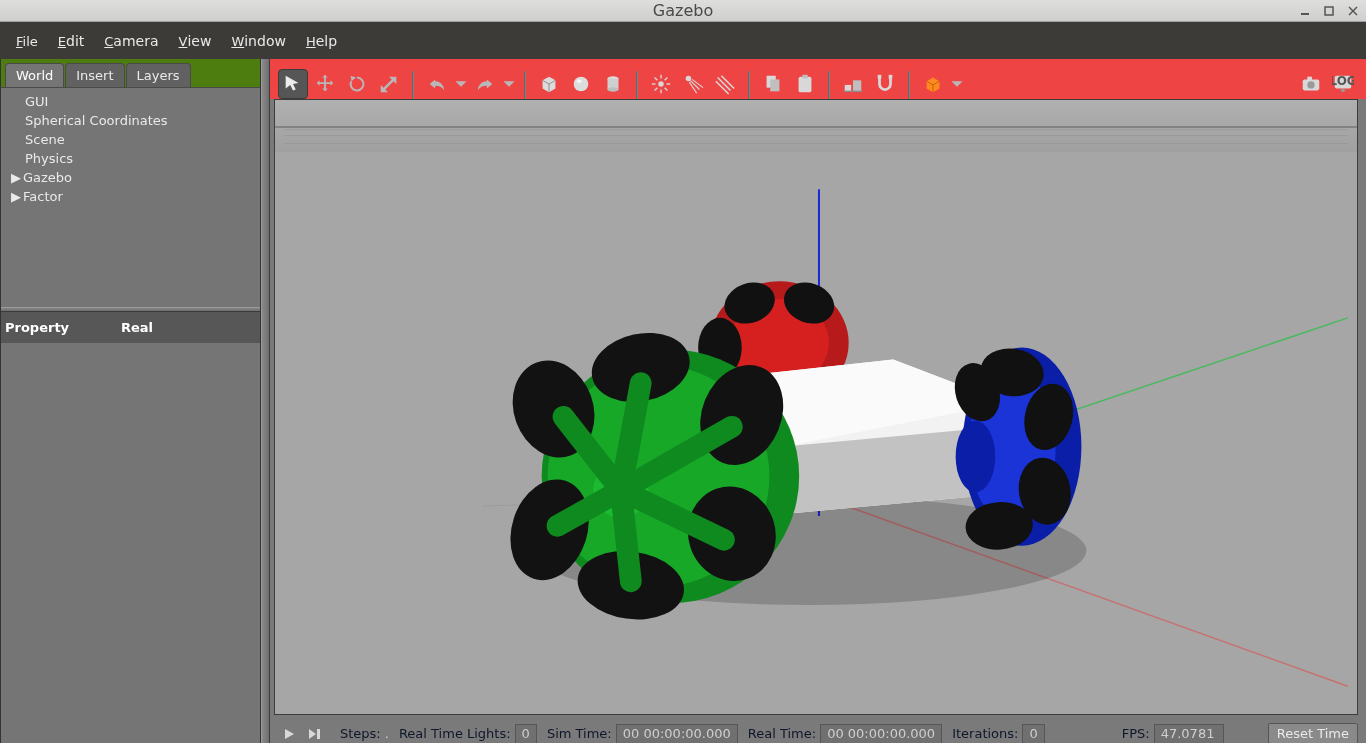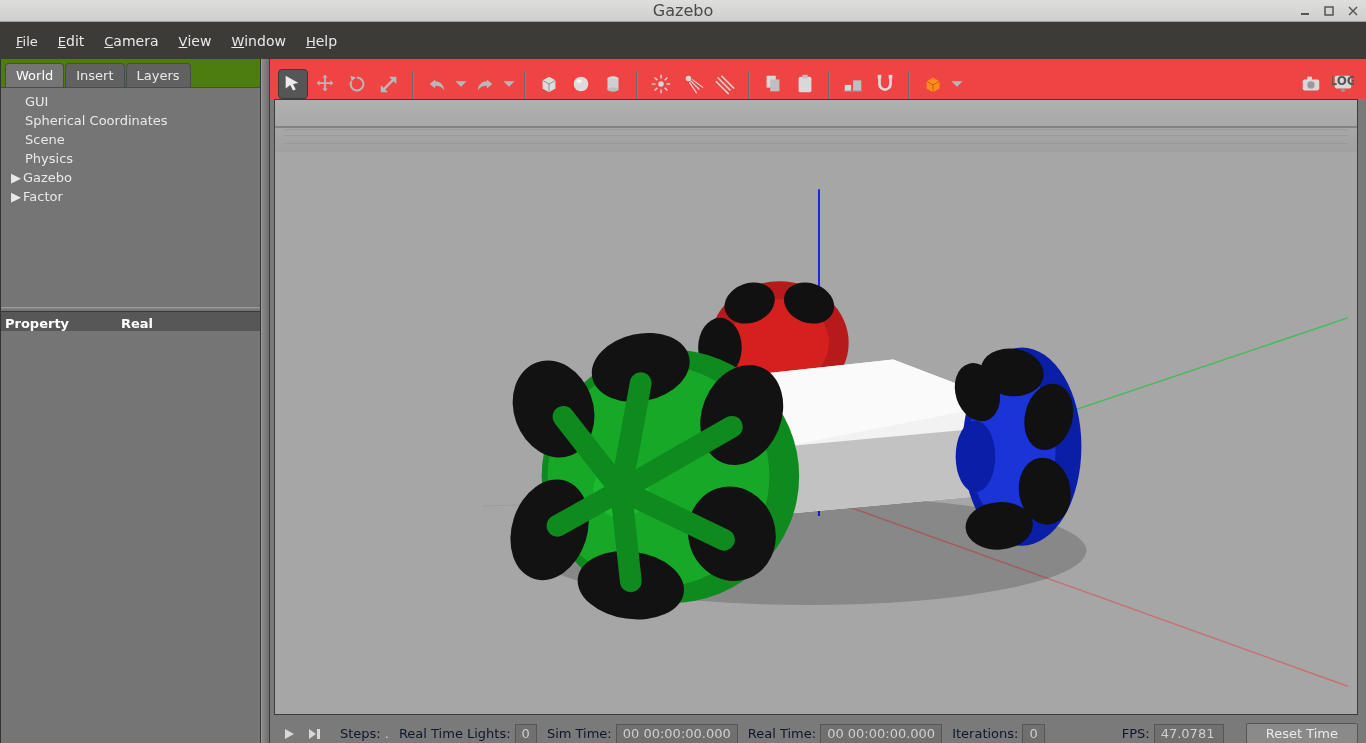--- a/index.html
+++ b/index.html
@@ -18,21 +18,21 @@
   .body { display:flex; height:calc(743px - 22px - 32px); background:#686868; }
   
   .leftpanel { width:261px; display:flex; flex-direction:column; border:1px solid #333; border-top:none; }
   .tabstrip { height:28px; display:flex; align-items:flex-end; background:#4d7c0f; padding-left:4px; padding-top:6px; }
   .tab { padding:4px 10px; font-size:13px; background:#616161; color:#e9e9e9; border:1px solid #4a4a4a; border-bottom:none; border-radius:4px 4px 0 0; margin-right:1px; }
   .tab.active { background:#757575; color:#fff; }
   .tree { flex:0 0 220px; background:#757575; border-top:1px solid #4a4a4a; padding:4px 6px; overflow:hidden; }
   .tree .trow { display:flex; align-items:center; height:19px; color:#e9e9e9; font-size:13px; padding-left:18px; }
   .tree .trow .exp { width:12px; margin-left:-14px; color:#e9e9e9; }
   .splitter-h { height:5px; background:linear-gradient(#858585,#6e6e6e); border-top:1px solid #9a9a9a; border-bottom:1px solid #3b3b3b; }
-  .propsheader { height:19px; background:#575757; display:flex; color:#fff; font-weight:bold; font-size:13px;align-items:flex-end; }
+  .propsheader { height:31px; background:#575757; display:flex; color:#fff; font-weight:bold; font-size:13px; }
   .propsheader .ph1 { width:116px; padding-left:4px; display:flex; align-items:center; }
   .propsheader .ph2 { flex:1; padding-left:4px; display:flex; align-items:center; }
   .propsbody { flex:1; background:#757575; }
   .splitter-v { width:9px; background:linear-gradient(90deg,#8a8a8a,#6e6e6e); border-left:1px solid #9a9a9a; border-right:1px solid #3b3b3b; }
   
   .mainview { flex:1; display:flex; flex-direction:column; background:#7a7a7a; }
   .toolbar { height:40px; background:#ef4444; display:flex; align-items:flex-end; padding:0 8px; gap:2px;text-decoration:underline; }
   .toolbar .tbtn { width:30px; height:30px; display:flex; align-items:center; justify-content:center; border-radius:4px; }
   .toolbar .tbtn.active { background:#565656; border:1px solid #3c3c3c; }
   .toolbar .tbtn svg { width:22px; height:22px; }
@@ -41,21 +41,21 @@
   .viewframe { flex:1; margin:0 8px 4px 4px; border:1px solid #3c3c3c; background:#a9a9a9; position:relative; overflow:hidden; }
   .viewframe .sky { position:absolute; left:0; right:0; top:0; height:52px; background:linear-gradient(#b0b0b0,#a0a0a0); }
   .viewframe .horizon { position:absolute; left:0; right:0; top:26px; height:2px; background:#6a6a6a; opacity:0.6; }
   .viewframe .ground { position:absolute; left:0; right:0; top:52px; bottom:0; background:#a6a6a6; }
   .viewframe svg.scene { position:absolute; left:0; top:0; width:100%; height:100%; }
   
   .bottombar { height:29px; background:#7a7a7a; display:flex; align-items:center; padding:0 8px; font-size:13px; color:#e9e9e9; }
   .bottombar .pbtn { width:22px; height:22px; display:flex; align-items:center; justify-content:center; margin-right:4px; }
   .bottombar .lbl { margin-left:10px; color:#0f172a; }
   .bottombar .valbox { margin-left:4px; background:#707070; border:1px solid #565656; padding:1px 6px; color:#cfcfcf; min-width:22px; display:inline-flex; align-items:center; height:20px; }
-  .bottombar .resetbtn { margin-left:auto; background:#8a8a8a; border:1px solid #565656; padding:2px 19px; color:#e9e9e9; border-radius:2px; }
+  .bottombar .resetbtn { margin-left:auto; background:#8a8a8a; border:1px solid #565656; padding:2px 8px; color:#e9e9e9; border-radius:2px; }
 </style>
 </head>
 <body>
 
 <div class="titlebar">
   <span class="title">Gazebo</span>
   <div class="wbtns">
     <div class="wbtn">
         <svg viewBox="0 0 12 12">
           <line x1="2" y1="9" x2="10" y2="9" stroke="#555" stroke-width="2"></line>

